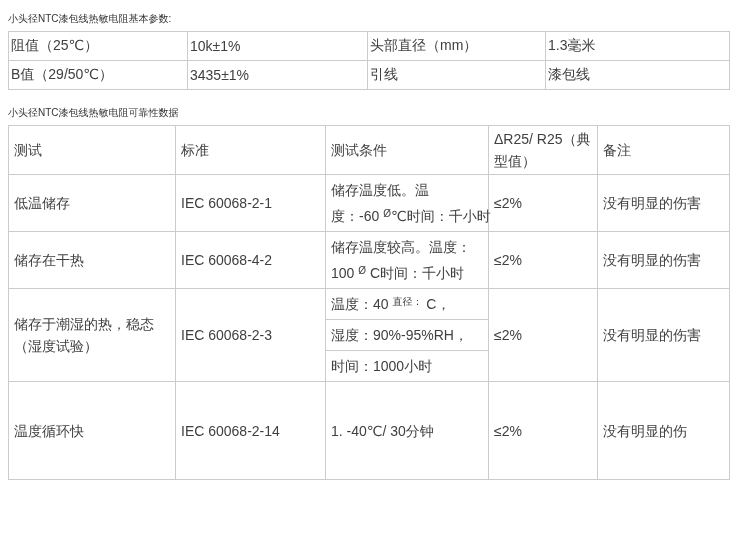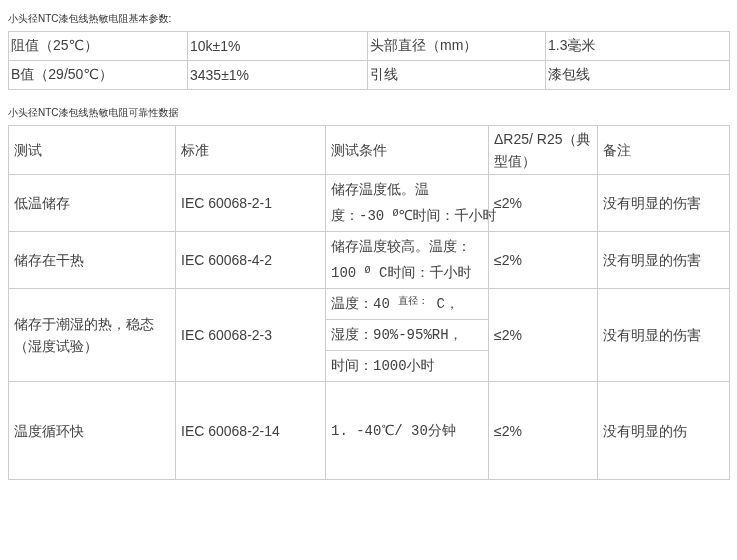--- a/index.html
+++ b/index.html
@@ -18,21 +18,21 @@
   .t1 td{text-align:left;height:28px;padding:0 2px;}
   
   .t2 th,.t2 td{font-weight:normal;text-align:left;padding:2px 5px;vertical-align:middle;line-height:22px;}
   .t2 th{height:39px;}
   .hr0 td{height:48px;}
   .hr1 td{height:49px;}
   .hs0 td{height:23px;margin-top:24px;}
   .hs1 td{height:26px;}
   .hs2 td{height:17px;margin-left:22px;}
   .hr3 td{height:93px;}
-  .cl{line-height:26px;white-space:nowrap;font-family:Liberation Mono, monospace;}
+  .cl{line-height:26px;white-space:nowrap;}
   .sup{font-size:10px;vertical-align:4px;line-height:1;}
 </style>
 </head>
 <body>
 
 <div class="page">
 
   <div class="sec-title" id="title1">小头径NTC漆包线热敏电阻基本参数:</div>
 
   <table class="t1">
@@ -76,21 +76,21 @@
           <th>ΔR25/ R25（典型值）</th>
           <th>备注</th>
         </tr>
       </thead>
     <tbody id="t2-body">
         <tr class="hr0">
           <td>低温储存</td>
           <td>IEC 60068-2-1</td>
           <td>
             <div class="cl"><span>储存温度低。温</span></div>
-            <div class="cl"><span>度：-30 </span><span class="sup">Ø</span><span>℃时间：千小时</span></div>
+            <div class="cl"><span>度：-60 </span><span class="sup">Ø</span><span>℃时间：千小时</span></div>
           </td>
           <td>≤2%</td>
           <td>没有明显的伤害</td>
         </tr>
         <tr class="hr1">
           <td>储存在干热</td>
           <td>IEC 60068-4-2</td>
           <td>
             <div class="cl"><span>储存温度较高。温度：</span></div>
             <div class="cl"><span>100 </span><span class="sup">Ø</span><span> C时间：千小时</span></div>

